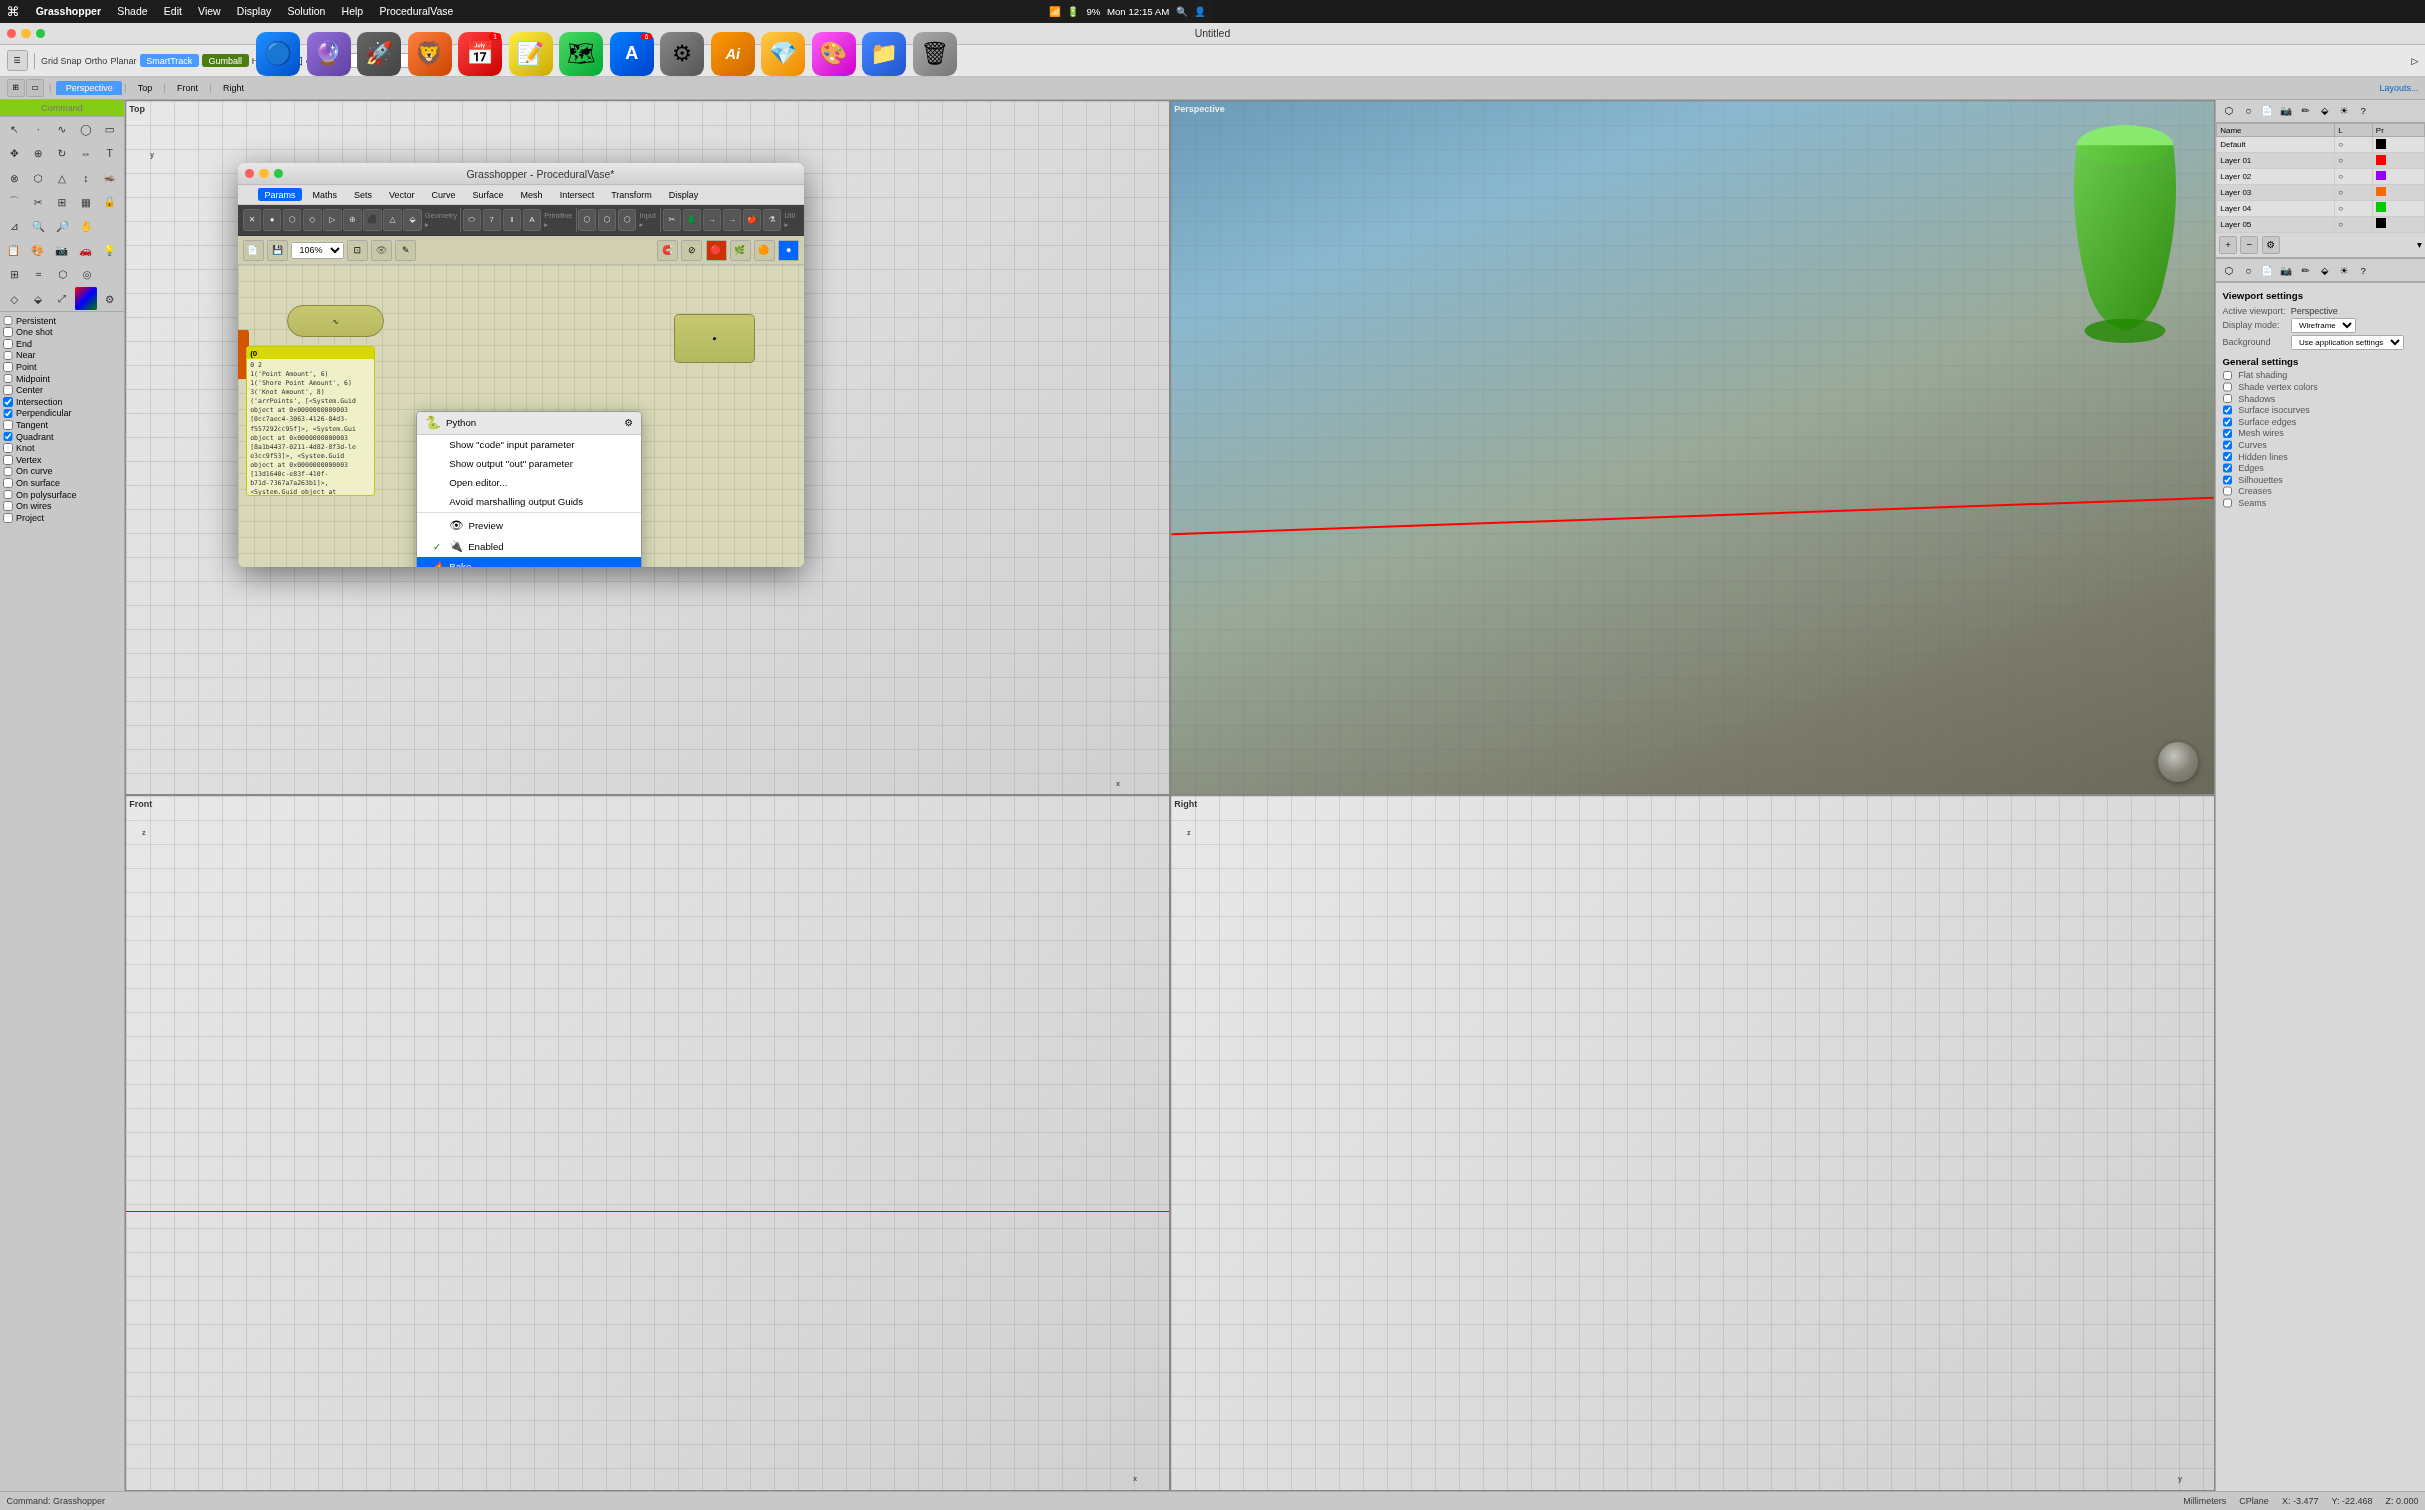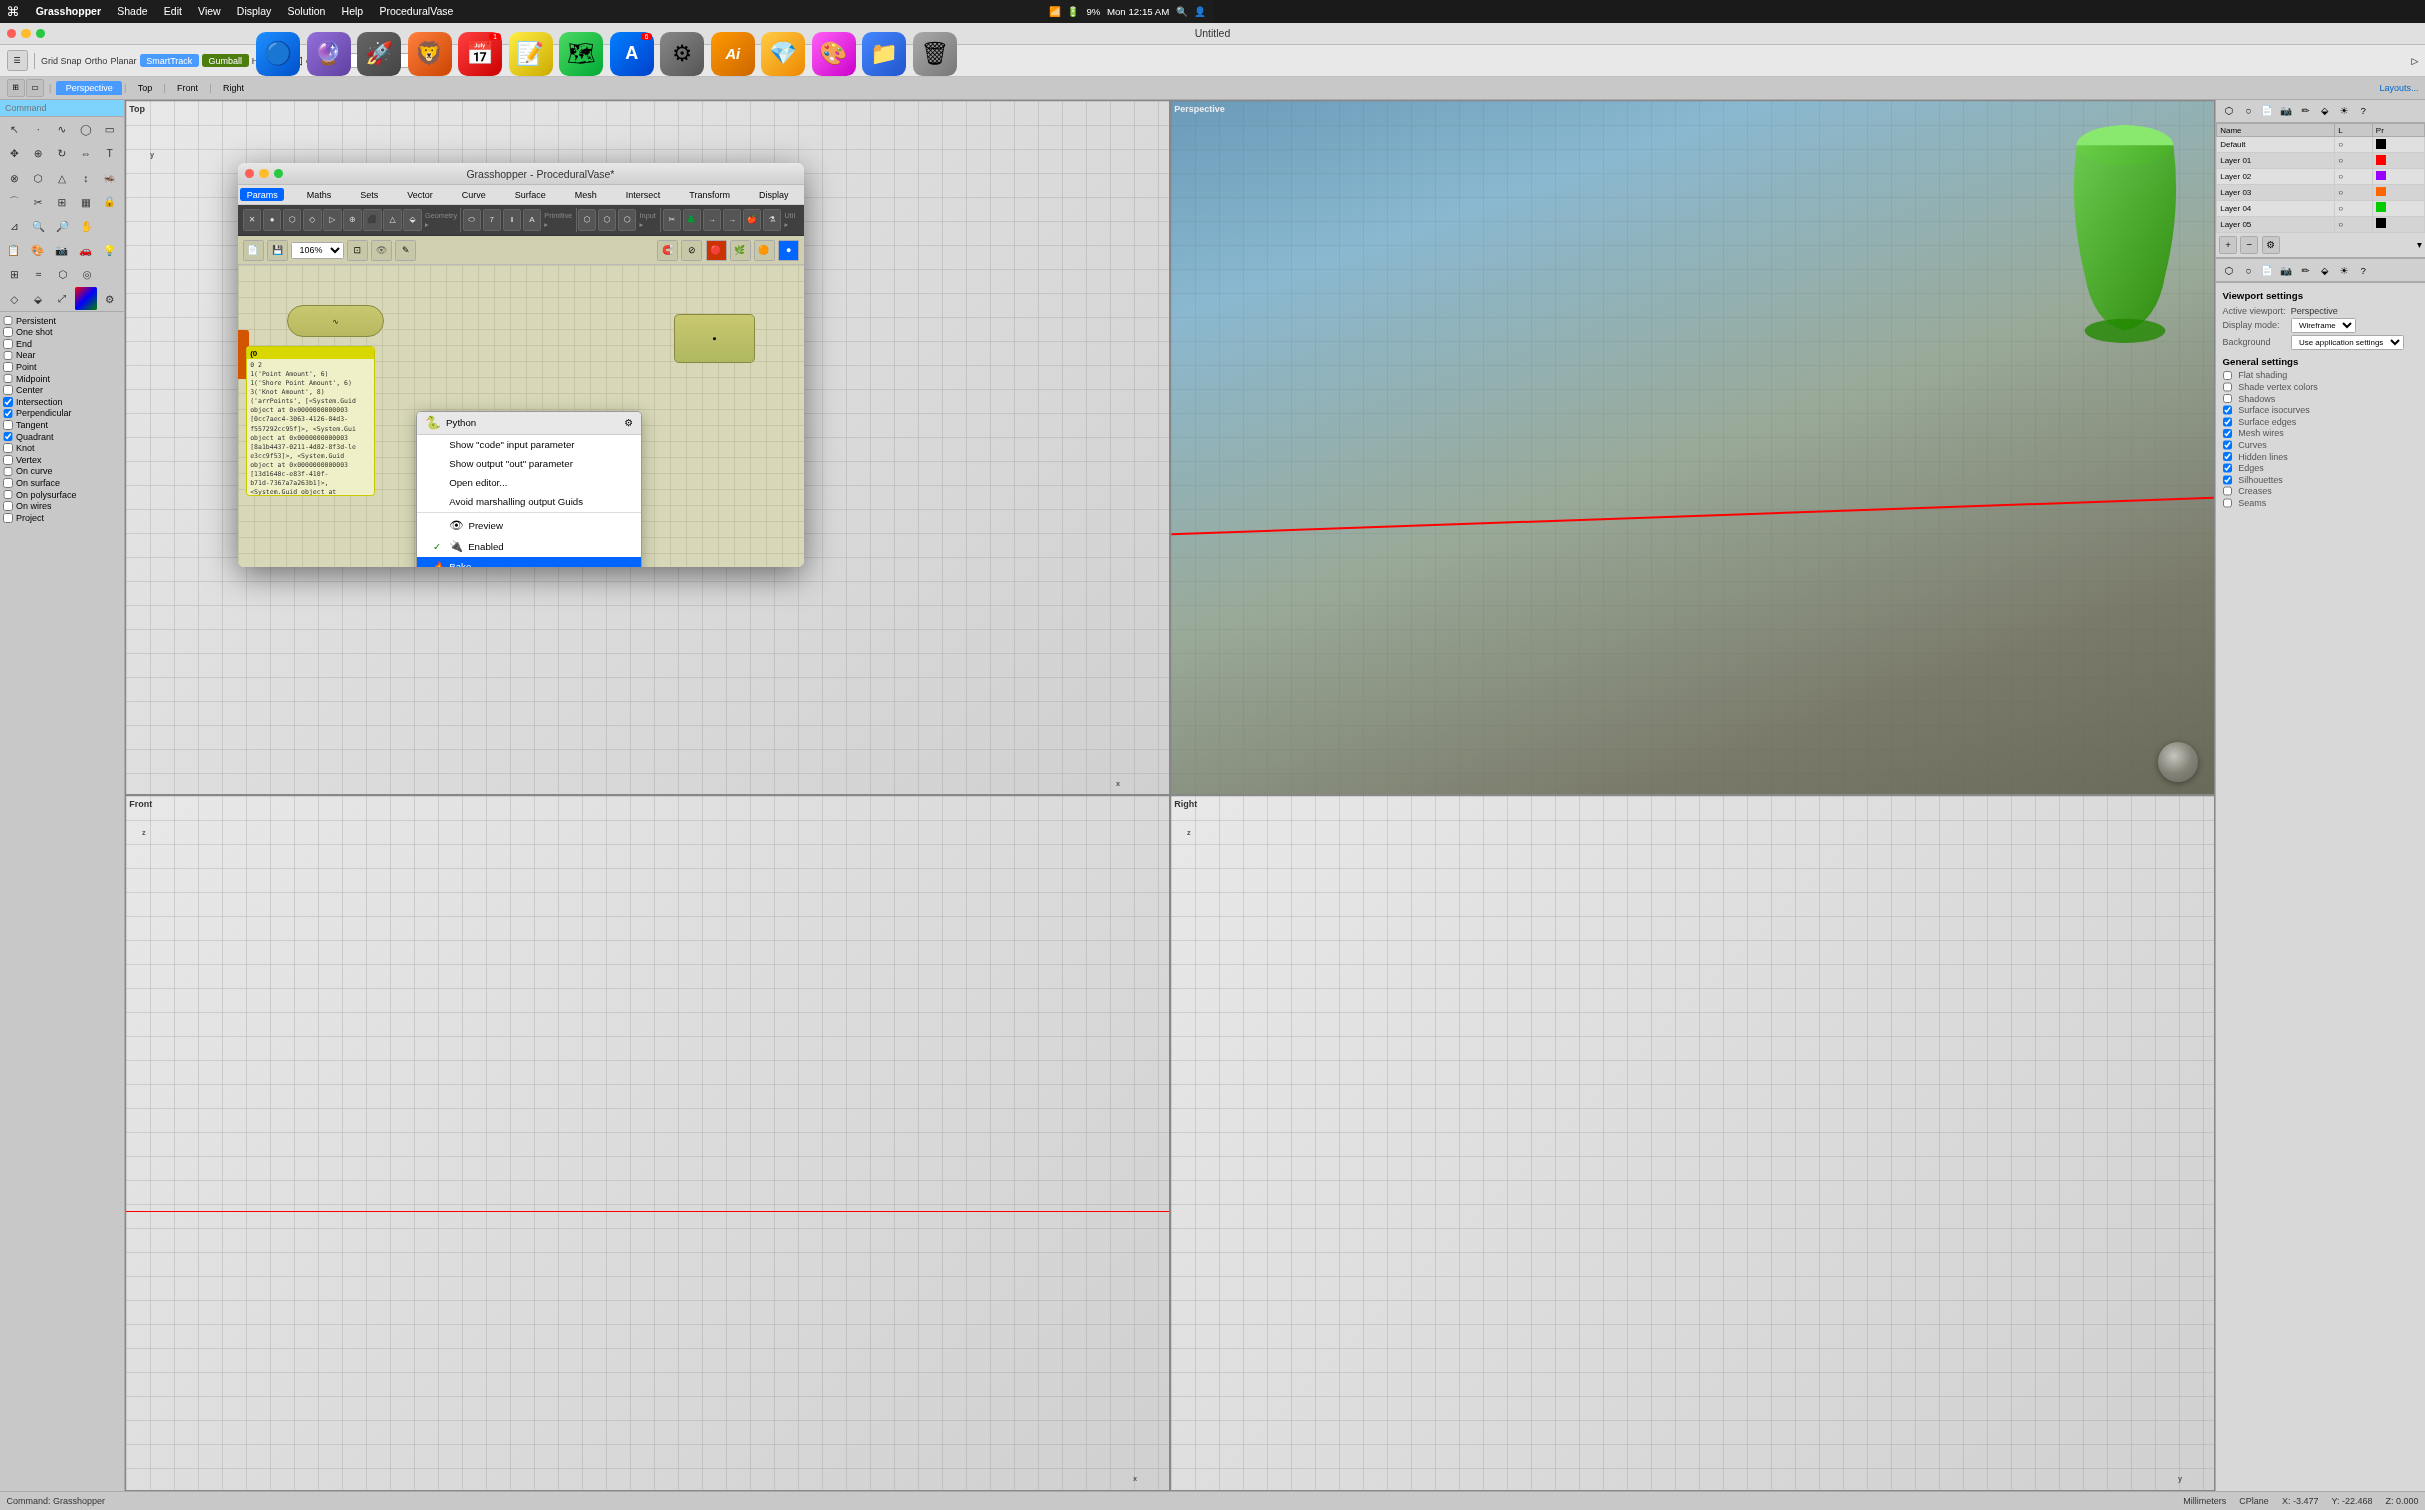--- a/index.html
+++ b/index.html
@@ -31,21 +31,21 @@
     .viewport-tabs { height: 22.6px; background: #c8c8c8; display: flex; align-items: center; padding: 0 6.5px; gap: 1.6px; border-bottom: 0.8px solid #aaa; }
     .viewport-tab { padding: 2.4px 9.7px; font-size: 9px; cursor: pointer; border-radius: 2.4px 2.4px 0 0; }
     .viewport-tab.active { background: #4a9bff; color: white; }
     .layouts-btn { margin-left: auto; font-size: 9px; color: #0066cc; cursor: pointer; }
 
     
     .main-area { flex: 1; display: flex; overflow: hidden; }
 
     
     .left-sidebar { width: 125px; background: #c8c8c8; border-right: 0.8px solid #aaa; display: flex; flex-direction: column; }
-    .command-input { width: 100%; padding: 3.2px 4.9px; border: none; background: #7dd3fc; font-size: 9px; border-bottom: 0.8px solid #aaa; }
+    .command-input { width: 100%; padding: 3.2px 4.9px; border: none; background: #84cc16; font-size: 9px; border-bottom: 0.8px solid #aaa; text-align: center; }
     .tool-row { display: flex; align-items: center; padding: 0.8px 3.2px; gap: 1.6px; }
     .tool-btn { width: 22.6px; height: 22.6px; display: flex; align-items: center; justify-content: center; cursor: pointer; border-radius: 1.6px; font-size: 10.5px; color: #333; }
     .snap-section { border-top: 0.8px solid #aaa; padding: 3.2px; flex: 1; overflow-y: auto; }
     .snap-item { display: flex; align-items: center; gap: 3.2px; padding: 0.8px 0; font-size: 9px; cursor: pointer; }
     .snap-item input { width: 9.7px; height: 9.7px; }
 
     
     .viewport { position: relative; overflow: hidden; border: 0.8px solid #888; }
     .viewport-label { position: absolute; top: 3.2px; left: 3.2px; font-size: 9px; font-weight: bold; color: #333; z-index: 5; }
     .viewport-top { background: linear-gradient(135deg, #e8e8e8 0%, #d0d0d0 100%); }
@@ -93,21 +93,21 @@
       border-radius: 6.5px 6.5px 0 0; border-bottom: 0.8px solid #bbb;
     }
     .gh-title { flex: 1; text-align: center; font-size: 10.5px; color: #333; }
     .traffic-lights { display: flex; gap: 4.9px; }
     .tl { width: 9.7px; height: 9.7px; border-radius: 50%; cursor: pointer; }
     .tl-red { background: #ff5f57; }
     .tl-yellow { background: #ffbd2e; }
     .tl-green { background: #28c940; }
 
     
-    .gh-menubar { height: 19.4px; background: #e0e0e0; display: flex; align-items: center; padding: 0 9px; gap: 16px; border-bottom: 0.8px solid #ccc; justify-content: flex-end; }
+    .gh-menubar { height: 19.4px; background: #e0e0e0; display: flex; align-items: center; padding: 0 20px; gap: 4px; border-bottom: 0.8px solid #ccc; }
     .gh-menu-item { padding: 1.6px 6.5px; font-size: 9px; cursor: pointer; border-radius: 2.4px; }
     .gh-menu-item.active { background: #0066ff; color: white; }
     .gh-tool-btn { width: 22.6px; height: 22.6px; background: #555; border: 0.8px solid #666; border-radius: 1.6px; display: flex; align-items: center; justify-content: center; cursor: pointer; color: #ddd; font-size: 8px; }
     .gh-canvas-toolbar { height: 29px; background: #d0d0b0; display: flex; align-items: center; padding: 0 4.9px; gap: 3.2px; border-bottom: 0.8px solid #bbb; }
     .gh-canvas-btn { width: 21px; height: 21px; background: #c8c8a8; border: 0.8px solid #aaa; border-radius: 1.6px; font-size: 9px; cursor: pointer; display: flex; align-items: center; justify-content: center; }
     .gh-zoom-select { font-size: 9px; background: white; border: 0.8px solid #aaa; padding: 1.6px 3.2px; border-radius: 1.6px; }
 
     
     .context-menu {
       position: absolute;

